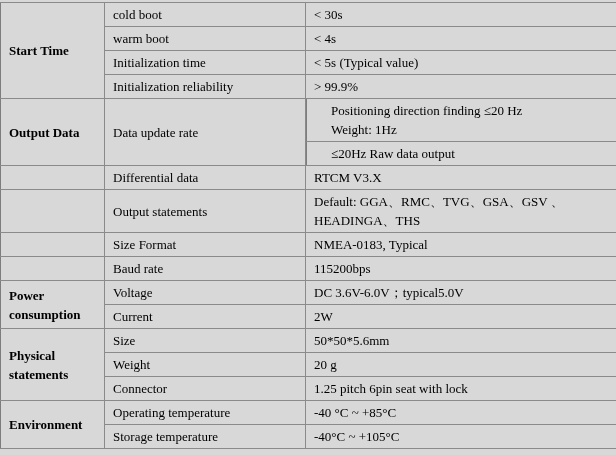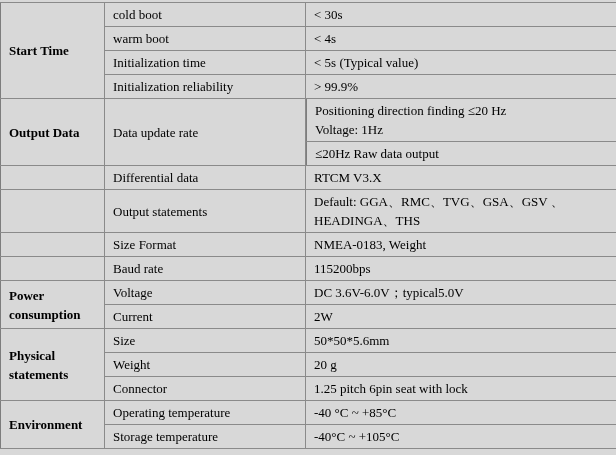--- a/index.html
+++ b/index.html
@@ -48,21 +48,21 @@
     border: 1px solid #8a8a8a;
   }
   .inner-table {
     width: 100%;
     border-collapse: collapse;
     table-layout: fixed;
   }
   .inner-table td {
     border: 0;
     border-bottom: 1px solid #8a8a8a;
-    padding: 2px 6px 2px 8px;
+    padding: 2px 6px 2px 24px;
     background: #d8d8d8;
     height: 21px;
   }
   .inner-table tr:last-child td {
     border-bottom: 0;
     margin-top: 32px;
   }
   .two-line {
     line-height: 19px;
   }
@@ -99,21 +99,21 @@
 
     <tr>
       <td class="group">Output Data</td>
       <td>Data update rate</td>
       <td class="nested">
         <table class="inner-table">
           <tbody>
               <tr>
             <td class="two-line">
               <div>Positioning direction finding ≤20 Hz</div>
-              <div>Voltage: 1Hz</div>
+              <div>Weight: 1Hz</div>
             </td>
           </tr>
           <tr>
             <td>≤20Hz Raw data output</td>
           </tr>
         </tbody>
           </table>
       </td>
     </tr>
 
@@ -126,21 +126,21 @@
       <td class="blank-cell"></td>
       <td>Output statements</td>
       <td class="two-line">
         <div>Default: GGA、RMC、TVG、GSA、GSV 、</div>
         <div>HEADINGA、THS</div>
       </td>
     </tr>
     <tr>
       <td class="blank-cell"></td>
       <td>Size Format</td>
-      <td>NMEA-0183, Weight</td>
+      <td>NMEA-0183, Typical</td>
     </tr>
     <tr>
       <td class="blank-cell"></td>
       <td>Baud rate</td>
       <td>115200bps</td>
     </tr>
 
     <tr>
       <td class="group" rowspan="2">Power consumption</td>
       <td>Voltage</td>

